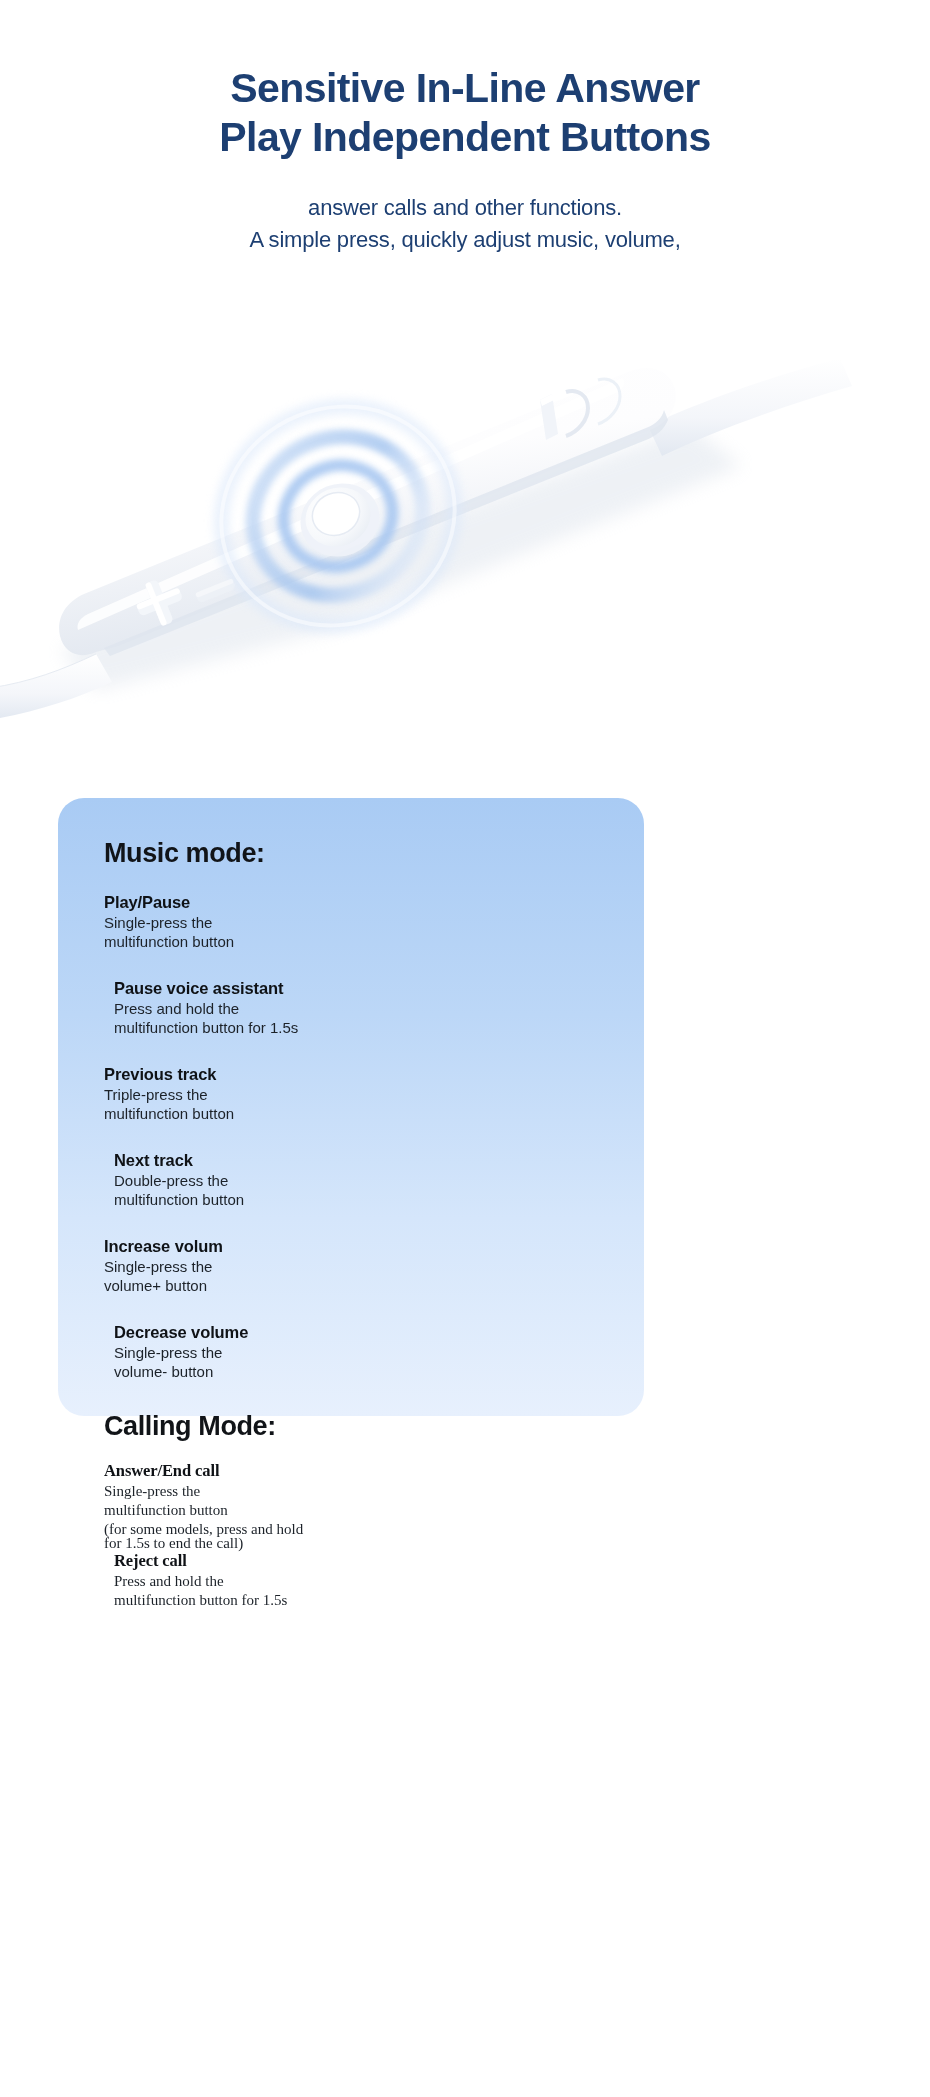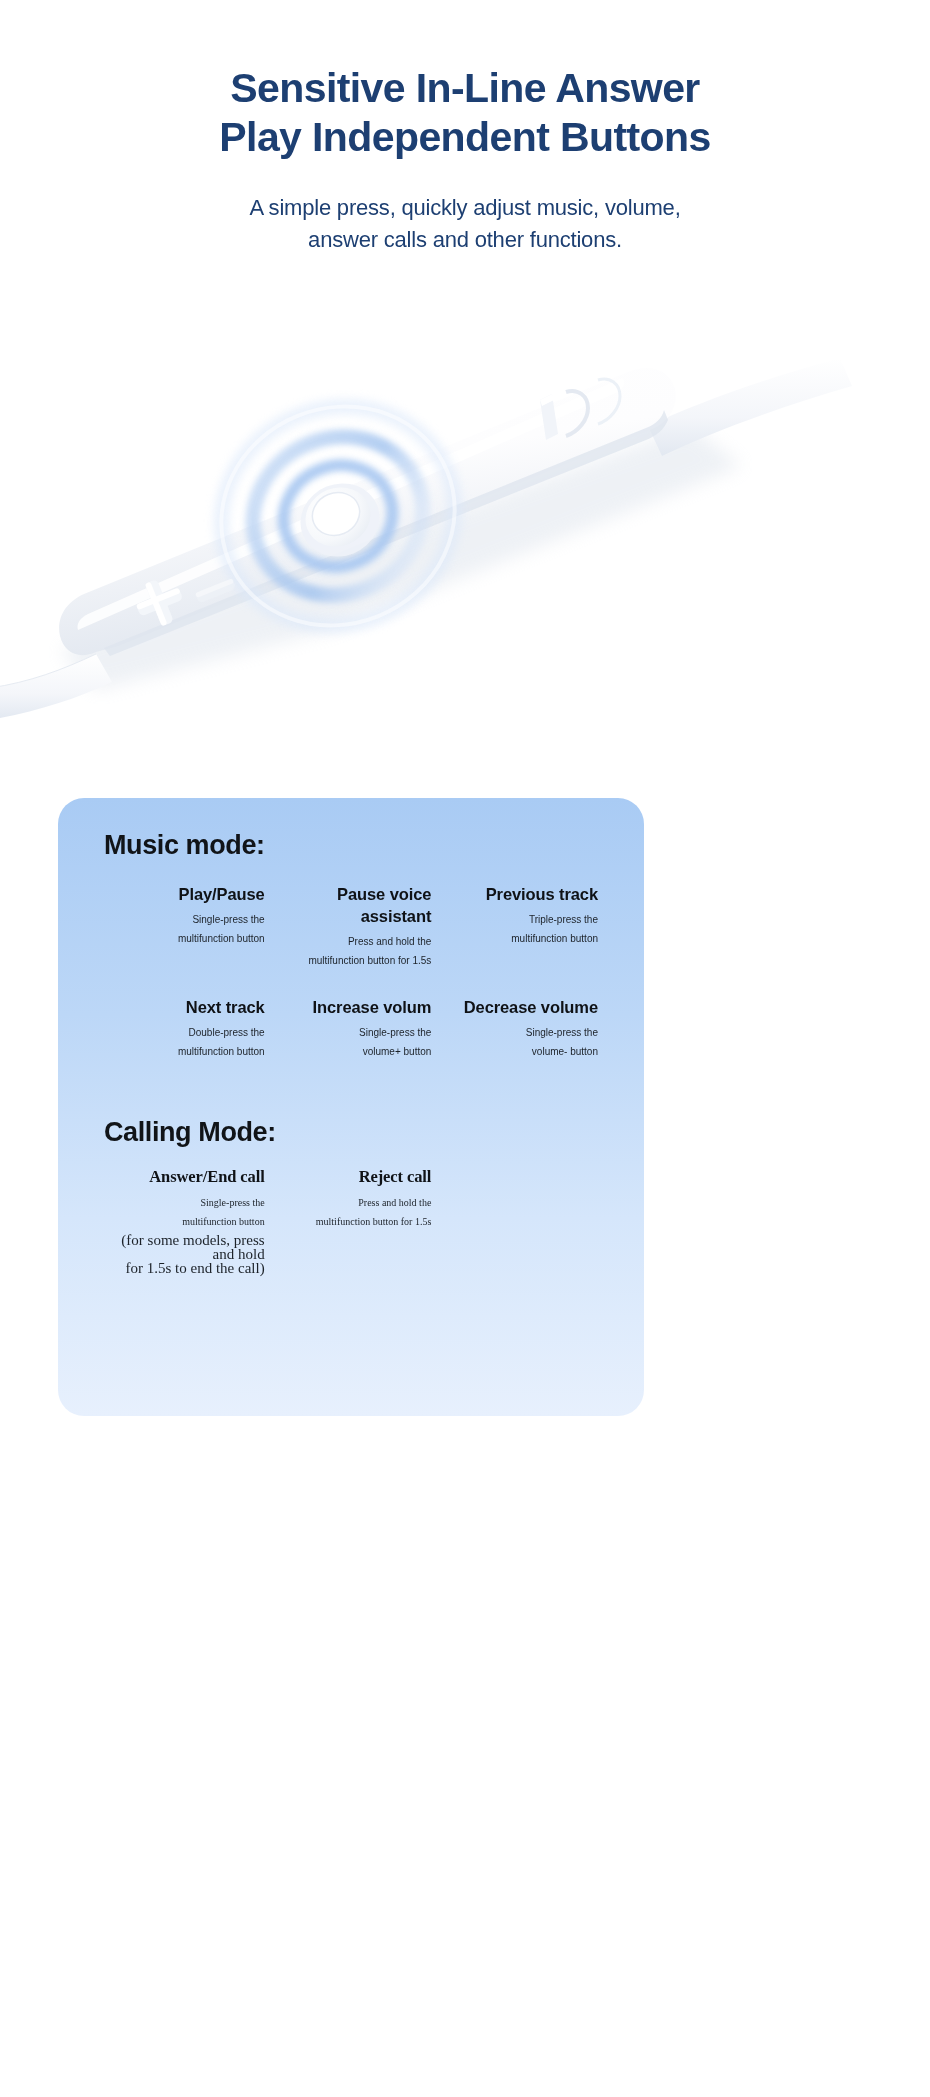--- a/index.html
+++ b/index.html
@@ -38,76 +38,74 @@
   }
   .hero svg { display:block; }
 
   
   .card {
     position:absolute;
     left:58px; top:798px;
     width:586px; height:618px;
     border-radius:26px;
     background:linear-gradient(180deg,#a9cbf4 0%, #bcd7f7 35%, #d5e6fb 68%, #e7f0fd 100%);
-    padding:32px 0 0 0;
+    padding:40px 0 0 0;
   }
   .card-inner { padding:0 46px; }
   .section-title {
     color:#111418;
     font-size:27px;
     font-weight:bold;
     letter-spacing:-0.4px;
   }
   .section-title.calling { margin-top:30px; }
 
   .grid {
     display:grid;
-    grid-template-columns:1fr 1fr 1fr;
+    grid-template-columns:1fr;
     column-gap:6px;
     row-gap:0;
     margin-top:22px;
-    text-align:right;
   }
   .grid.calling { margin-top:18px;font-family:Liberation Serif, serif; }
 
   .item { padding-bottom:26px; }
   .item:last-child, .grid.calling .item { padding-bottom:0; }
   .item-title {
     color:#0f1216;
     font-size:16.5px;
     font-weight:bold;
     letter-spacing:-0.1px;
     line-height:22px;
   }
   .item-desc {
-    margin-top:5px;
     color:#1c2229;
-    font-size:10px;
+    font-size:15px;
     font-weight:normal;
     line-height:19px;
   }
   .item-note {
     margin-top:2px;
     color:#1c2229;
     font-size:15px;
     line-height:14px;
   }
   .col-right { padding-left:10px; }
 </style>
 </head>
 <body>
 
 <div class="header">
   <div class="title">
     <div>Sensitive In-Line Answer</div>
     <div>Play Independent Buttons</div>
   </div>
   <div class="subtitle">
+    <div>answer calls and other functions.</div>
     <div>A simple press, quickly adjust music, volume,</div>
-    <div>answer calls and other functions.</div>
   </div>
 </div>
 
 <div class="hero">
   <svg width="930" height="460" viewBox="0 0 930 460" xmlns="http://www.w3.org/2000/svg">
     <defs>
       <linearGradient id="bodyGrad" x1="0" y1="0" x2="0.35" y2="1">
         <stop offset="0%" stop-color="#ffffff"></stop>
         <stop offset="45%" stop-color="#fdfdfe"></stop>
         <stop offset="72%" stop-color="#eef1f6"></stop>

